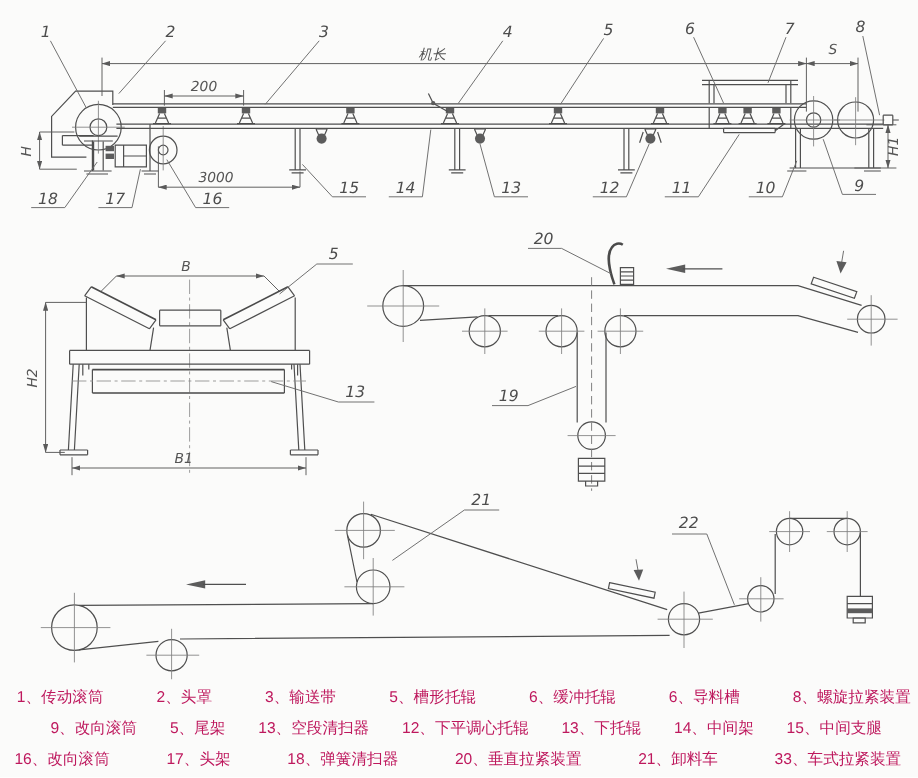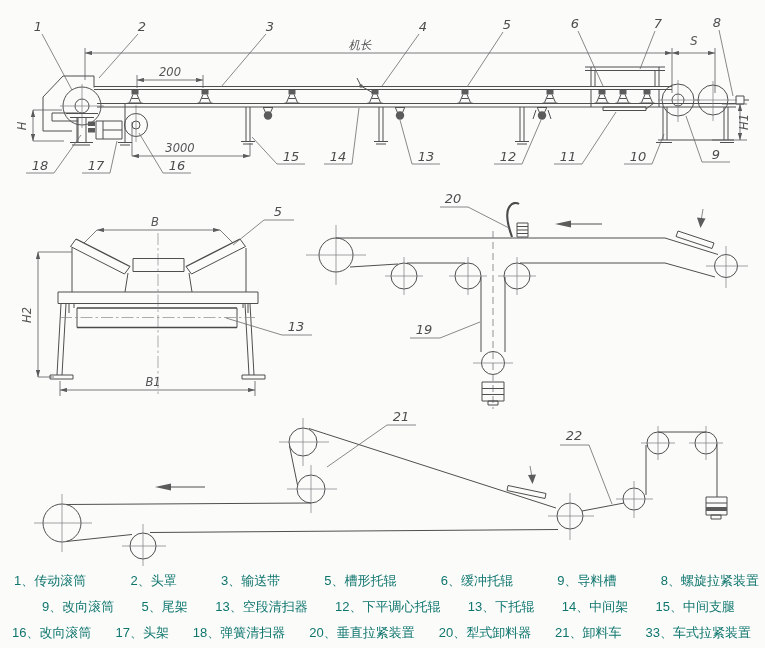--- a/index.html
+++ b/index.html
@@ -10,21 +10,21 @@
   .thin{stroke:#7d7d7d;stroke-width:.7;fill:none;}
   .cl{stroke:#8a8a8a;stroke-width:.7;fill:none;stroke-dasharray:12 3 2.5 3;}
   .dash{stroke:#7a7a7a;stroke-width:.8;fill:none;stroke-dasharray:7 4;}
   .dim{stroke:#5a5a5a;stroke-width:.8;fill:none;}
   .ldr{stroke:#6b6b6b;stroke-width:.8;fill:none;}
   .thk{stroke:#4a4a4a;stroke-width:1.4;fill:none;}
   .pipe{stroke:#4a4a4a;stroke-width:2.1;fill:none;}
   .fill{fill:#5c5c5c;stroke:none;}
   .num{font:italic 13px "DejaVu Sans",sans-serif;fill:#4d4d4d;text-anchor:middle;}
   .dtx{font:italic 11.5px "DejaVu Sans",sans-serif;fill:#555;text-anchor:middle;}
-  .legend{position:absolute;left:0;top:566px;width:765px;color:#0f766e;font-size:13px;}
+  .legend{position:absolute;left:0;top:566px;width:765px;color:#be185d;font-size:13px;}
   .lrow{display:flex;justify-content:space-between;height:26px;line-height:26px;white-space:nowrap;}
   .lrow.r1{padding:2px 6px 0 14px;}
   .lrow.r2{padding:0 30px 0 12px;margin-left:30px;}
   .lrow.r3{padding:0 14px 0 12px;}
   .lrow span{display:inline-block;}
 </style>
 </head>
 <body>
 
 <div id="page">
@@ -306,36 +306,35 @@
   </g>
 </svg>
 
 <div class="legend">
   <div class="lrow r1">
     <span>1、传动滚筒</span>
     <span>2、头罩</span>
     <span>3、输送带</span>
     <span>5、槽形托辊</span>
     <span>6、缓冲托辊</span>
-    <span>9、导料槽</span>
+    <span>6、导料槽</span>
     <span>8、螺旋拉紧装置</span>
   </div>
   <div class="lrow r2">
     <span>9、改向滚筒</span>
     <span>5、尾架</span>
     <span>13、空段清扫器</span>
     <span>12、下平调心托辊</span>
     <span>13、下托辊</span>
     <span>14、中间架</span>
     <span>15、中间支腿</span>
   </div>
   <div class="lrow r3">
     <span>16、改向滚筒</span>
     <span>17、头架</span>
     <span>18、弹簧清扫器</span>
     <span>20、垂直拉紧装置</span>
-    <span>20、犁式卸料器</span>
     <span>21、卸料车</span>
     <span>33、车式拉紧装置</span>
   </div>
 </div>
 
 </div>
 
 </body></html>

